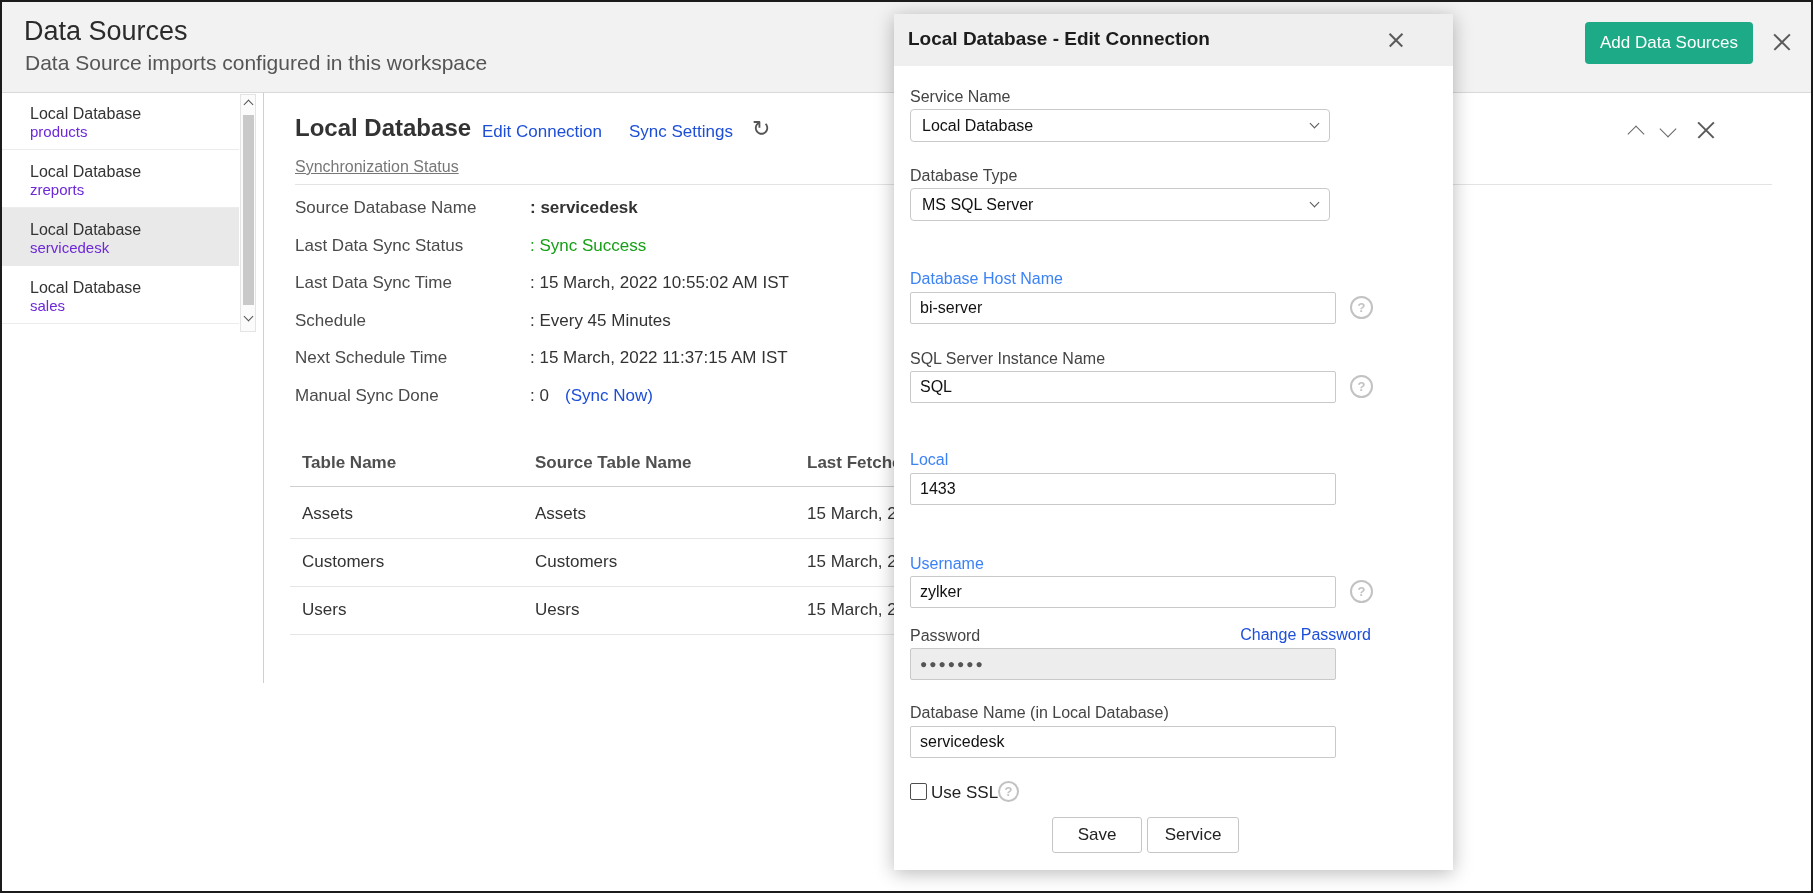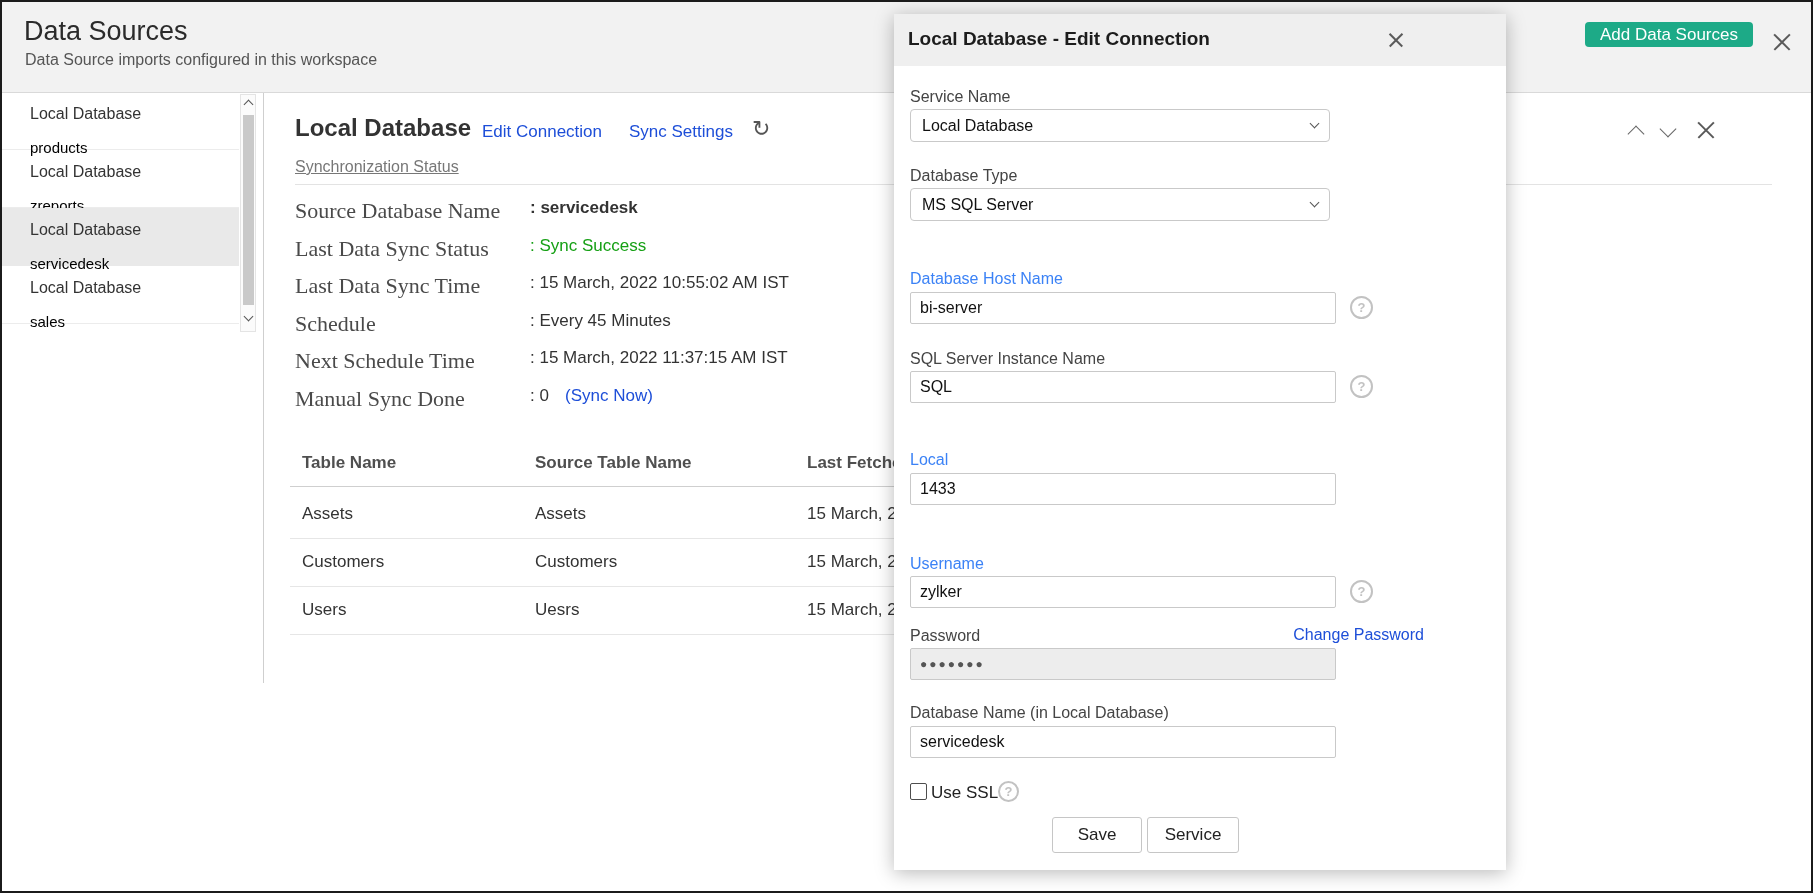--- a/index.html
+++ b/index.html
@@ -3,65 +3,65 @@
 <meta charset="utf-8">
 <style>
   * { margin:0; padding:0; box-sizing:border-box; font-family:"Liberation Sans", sans-serif; }
   html,body { background:#fff; }
   body { width:1813px; height:893px; position:relative; overflow:hidden; border:2px solid #1b1b1b; }
   .abs { position:absolute; }
 
   
   .hdr { left:0; top:0; width:100%; height:91px; background:#f2f2f2; border-bottom:1px solid #d9d9d9; }
   .hdr-title { left:22px; top:14px; font-size:27px; font-weight:normal; color:#2b2b2b; }
-  .hdr-sub { left:23px; top:49px; font-size:16px; color:#555; }
-  .btn-add { left:1583px; top:20px; width:168px; height:25px; border-radius:4px;
+  .hdr-sub { left:23px; top:49px; font-size:21px; color:#555; }
+  .btn-add { left:1583px; top:20px; width:168px; height:42px; border-radius:4px;
              color:#fff; font-size:17px; display:flex; align-items:center; justify-content:center; cursor:pointer; }
 
   
   .x-icon { width:20px; height:20px; }
   .x-icon::before, .x-icon::after { content:""; position:absolute; left:50%; top:50%; width:22px; height:1.7px; background:#5a5a5a; }
   .x-icon::before { transform:translate(-50%,-50%) rotate(45deg); }
   .x-icon::after  { transform:translate(-50%,-50%) rotate(-45deg); }
   .x-sm::before, .x-sm::after { width:18px; }
 
   
   .chev { width:12px; height:12px; border-right:1.7px solid #666; border-bottom:1.7px solid #666; }
   .chev-up   { transform:rotate(-135deg); }
   .chev-down { transform:rotate(45deg); }
   .chev-xs { width:7px; height:7px; border-width:1.4px; border-color:#555; }
 
   
   .side-item { left:0; width:237px; height:58px; padding:13px 0 0 28px; }
   .side-item .t1 { font-size:16px; color:#333; }
-  .side-item .t2 { font-size:15px; color:#000000; margin-top:16px; }
+  .side-item .t2 { font-size:15px; color:#6d28d9; margin-top:0; }
   .side-sep { border-bottom:1px solid #ececec; }
   .side-sel { background:#e9e9e9; }
   .sbar { left:238px; top:92px; width:16px; height:238px; background:#fbfbfb; border:1px solid #e4e4e4; }
   .sbar-thumb { left:2px; top:20px; width:11px; height:190px; background:#c9c9c9; }
   .vline { width:1px; background:#cfcfcf; }
 
   
   .h1 { font-size:24px; font-weight:bold; color:#333; }
   .blue { color:#1d4ed8; cursor:pointer; }
   .lnk { font-size:17px; }
   .muted { font-size:16px; color:#777; }
   .hrule { height:1px; background:#e3e3e3; }
-  .dlabel { font-size:22px; color:#4a4a4a;font-family:Liberation Serif, serif; }
+  .dlabel { font-size:17px; color:#4a4a4a; }
   .dvalue { font-size:17px; color:#333; }
   .bold { font-weight:bold; }
   .green { color:#16a015; }
   .refresh { font-size:22px; color:#555; cursor:pointer; line-height:1; }
 
   .th { font-size:17px; font-weight:bold; color:#4f4f4f; }
   .td { font-size:17px; color:#333; }
   .rowline { height:1px; background:#e6e6e6; left:0; width:100%; }
 
   
-  .modal { left:892px; top:12px; width:612px; height:856px; background:#fff; z-index:20;
+  .modal { left:892px; top:12px; width:559px; height:856px; background:#fff; z-index:20;
            box-shadow:0 3px 18px rgba(0,0,0,.28); }
   .modal-hdr { left:0; top:0; width:100%; height:52px; background:#efefef; }
   .modal-title { left:14px; top:14px; font-size:19px; font-weight:bold; color:#1c1c1c; }
   .mlabel { font-size:16px; color:#444; }
   .mlabel-red { font-size:16px; color:#3b82f6; }
   .minput { border:1px solid #c9c9c9; border-radius:2px; height:32px; padding:0 9px; font-size:16px; color:#111; background:#fff; width:426px; }
   .minput:disabled, .minput[readonly].gray { background:#ededed; color:#555; }
   .msel { border:1px solid #c9c9c9; border-radius:4px; height:33px; width:420px; padding:0 11px; font-size:16px; color:#111;
           display:flex; align-items:center; justify-content:space-between; cursor:pointer; background:#fff; }
   .help { width:23px; height:23px; border-radius:50%; border:2px solid #c2c2c2; color:#c2c2c2; font-size:13px; font-weight:bold;

